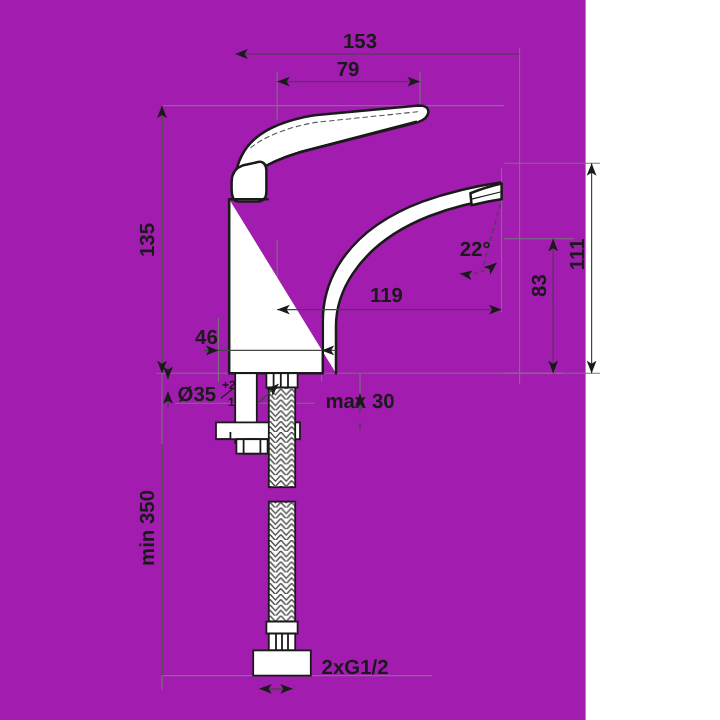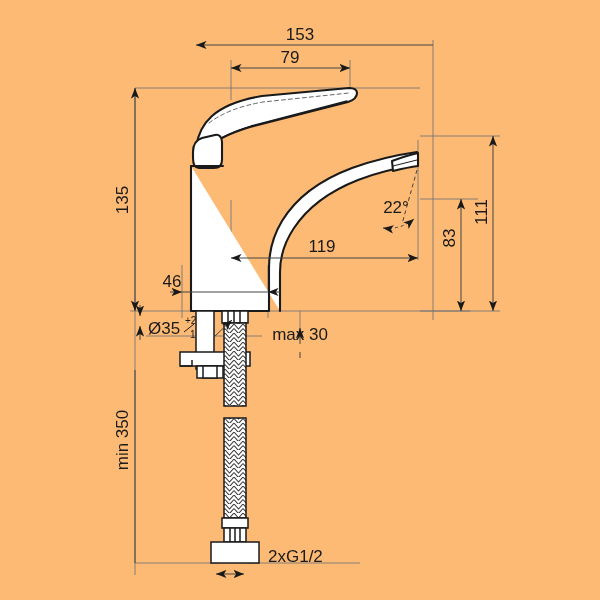--- a/index.html
+++ b/index.html
@@ -1,18 +1,18 @@
 <!DOCTYPE html>
 <html><head>
 <meta charset="utf-8">
 <style>
   html,body{margin:0;padding:0;background:#ffffff;}
   body{width:600px;height:600px;overflow:hidden;
        font-family:"Liberation Sans", sans-serif;}
-  #stage{position:relative;width:600px;height:600px;background:#fdba74;}
+  #stage{position:relative;width:488px;height:600px;background:#a21caf;font-weight:bold;}
   svg{display:block;}
   text{font-family:"Liberation Sans", sans-serif;fill:#1a1a1a;}
 </style>
 </head>
 <body>
 
 <div id="stage">
 <svg width="600" height="600" viewBox="0 0 600 600">
 
   <defs>

